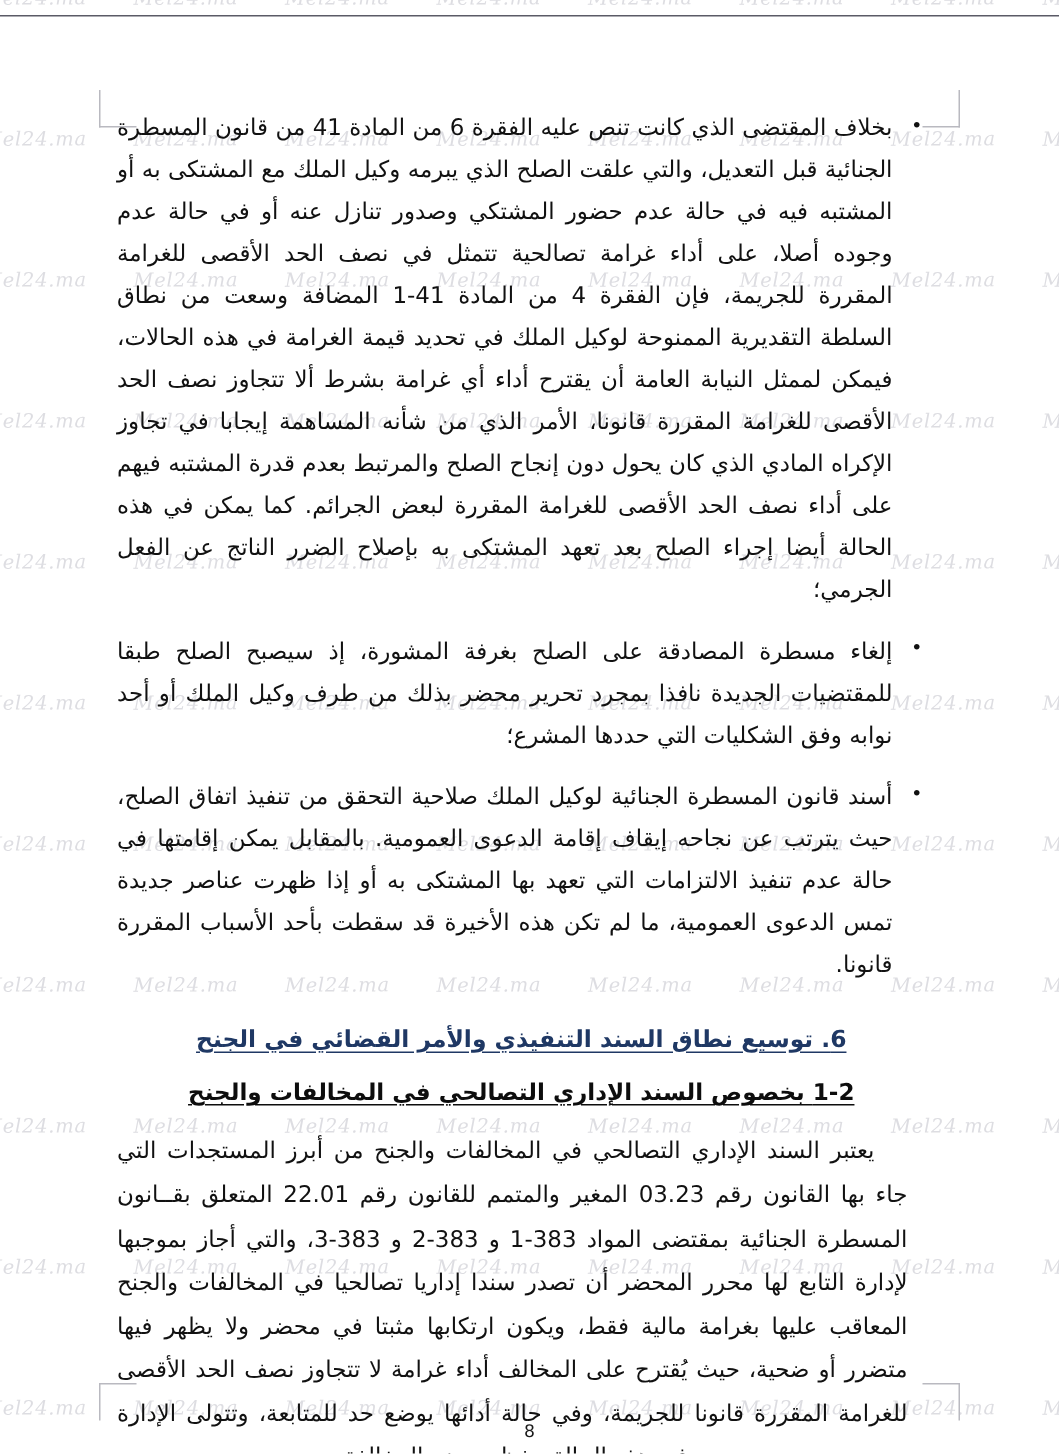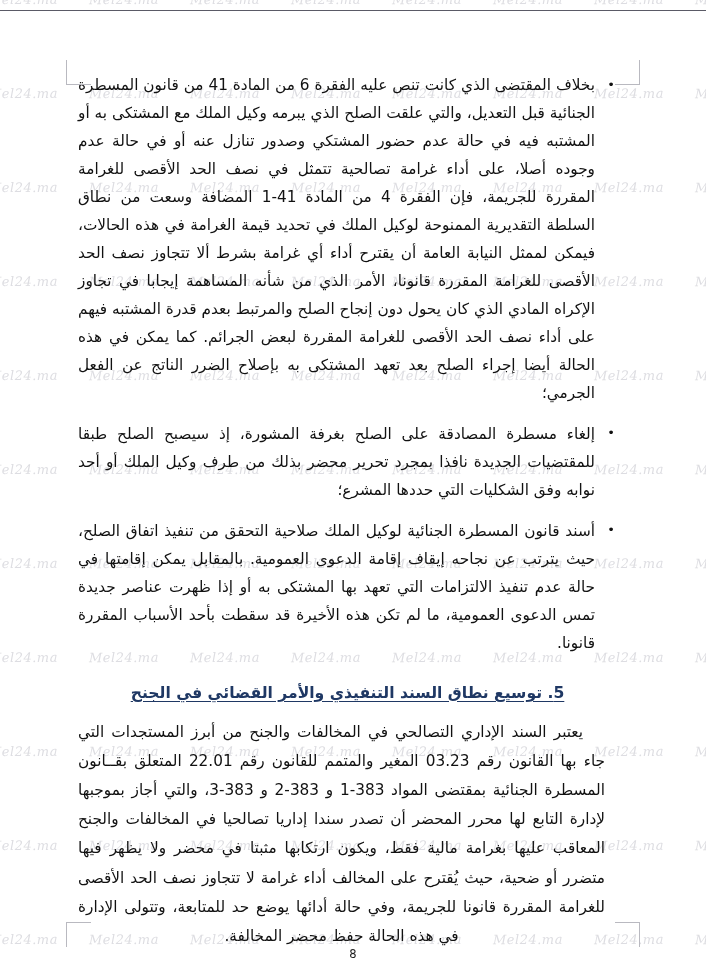--- a/index.html
+++ b/index.html
@@ -247,22 +247,23 @@
 <div class="crop-mark crop-br"></div>
 
 <div id="content">
 
   <ul class="bullet-list">
     <li class="bullet-item">بخلاف المقتضى الذي كانت تنص عليه الفقرة 6 من المادة 41 من قانون المسطرة الجنائية قبل التعديل، والتي علقت الصلح الذي يبرمه وكيل الملك مع المشتكى به أو المشتبه فيه في حالة عدم حضور المشتكي وصدور تنازل عنه أو في حالة عدم وجوده أصلا، على أداء غرامة تصالحية تتمثل في نصف الحد الأقصى للغرامة المقررة للجريمة، فإن الفقرة 4 من المادة 41-1 المضافة وسعت من نطاق السلطة التقديرية الممنوحة لوكيل الملك في تحديد قيمة الغرامة في هذه الحالات، فيمكن لممثل النيابة العامة أن يقترح أداء أي غرامة بشرط ألا تتجاوز نصف الحد الأقصى للغرامة المقررة قانونا، الأمر الذي من شأنه المساهمة إيجابا في تجاوز الإكراه المادي الذي كان يحول دون إنجاح الصلح والمرتبط بعدم قدرة المشتبه فيهم على أداء نصف الحد الأقصى للغرامة المقررة لبعض الجرائم. كما يمكن في هذه الحالة أيضا إجراء الصلح بعد تعهد المشتكى به بإصلاح الضرر الناتج عن الفعل الجرمي؛</li>
     <li class="bullet-item">إلغاء مسطرة المصادقة على الصلح بغرفة المشورة، إذ سيصبح الصلح طبقا للمقتضيات الجديدة نافذا بمجرد تحرير محضر بذلك من طرف وكيل الملك أو أحد نوابه وفق الشكليات التي حددها المشرع؛</li>
     <li class="bullet-item">أسند قانون المسطرة الجنائية لوكيل الملك صلاحية التحقق من تنفيذ اتفاق الصلح، حيث يترتب عن نجاحه إيقاف إقامة الدعوى العمومية. بالمقابل يمكن إقامتها في حالة عدم تنفيذ الالتزامات التي تعهد بها المشتكى به أو إذا ظهرت عناصر جديدة تمس الدعوى العمومية، ما لم تكن هذه الأخيرة قد سقطت بأحد الأسباب المقررة قانونا.</li>
   </ul>
 
-  <h2 class="section-heading">5. توسيع نطاق السند التنفيذي والأمر القضائي في الجنح</h2>
-
+  <h2 class="section-heading">6. توسيع نطاق السند التنفيذي والأمر القضائي في الجنح</h2>
+
+  <h3 class="sub-heading">1-2 بخصوص السند الإداري التصالحي في المخالفات والجنح</h3>
 
   <p class="body-para last-center">يعتبر السند الإداري التصالحي في المخالفات والجنح من أبرز المستجدات التي جاء بها القانون رقم 03.23 المغير والمتمم للقانون رقم 22.01 المتعلق بقــانون المسطرة الجنائية بمقتضى المواد 383-1 و 383-2 و 383-3، والتي أجاز بموجبها لإدارة التابع لها محرر المحضر أن تصدر سندا إداريا تصالحيا في المخالفات والجنح المعاقب عليها بغرامة مالية فقط، ويكون ارتكابها مثبتا في محضر ولا يظهر فيها متضرر أو ضحية، حيث يُقترح على المخالف أداء غرامة لا تتجاوز نصف الحد الأقصى للغرامة المقررة قانونا للجريمة، وفي حالة أدائها يوضع حد للمتابعة، وتتولى الإدارة في هذه الحالة حفظ محضر المخالفة.</p>
 
   <p class="tail-para">ويبرز دور النيابة العامة لدى المحاكم الابتدائية عند عدم أداء الغرامة التصالحية</p>
 
 </div>
 
 <div id="page-number">8</div>
 
 </body></html>

